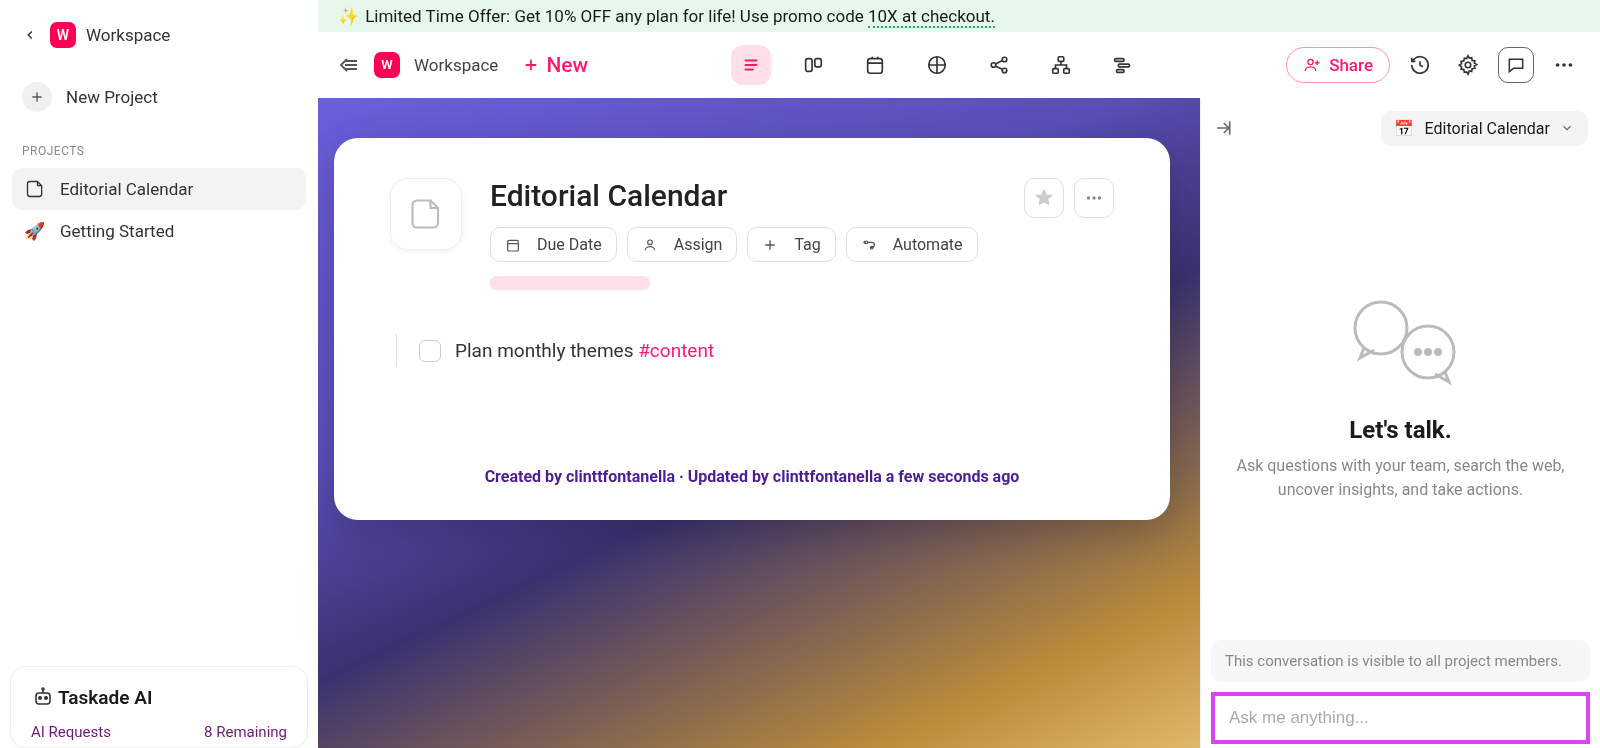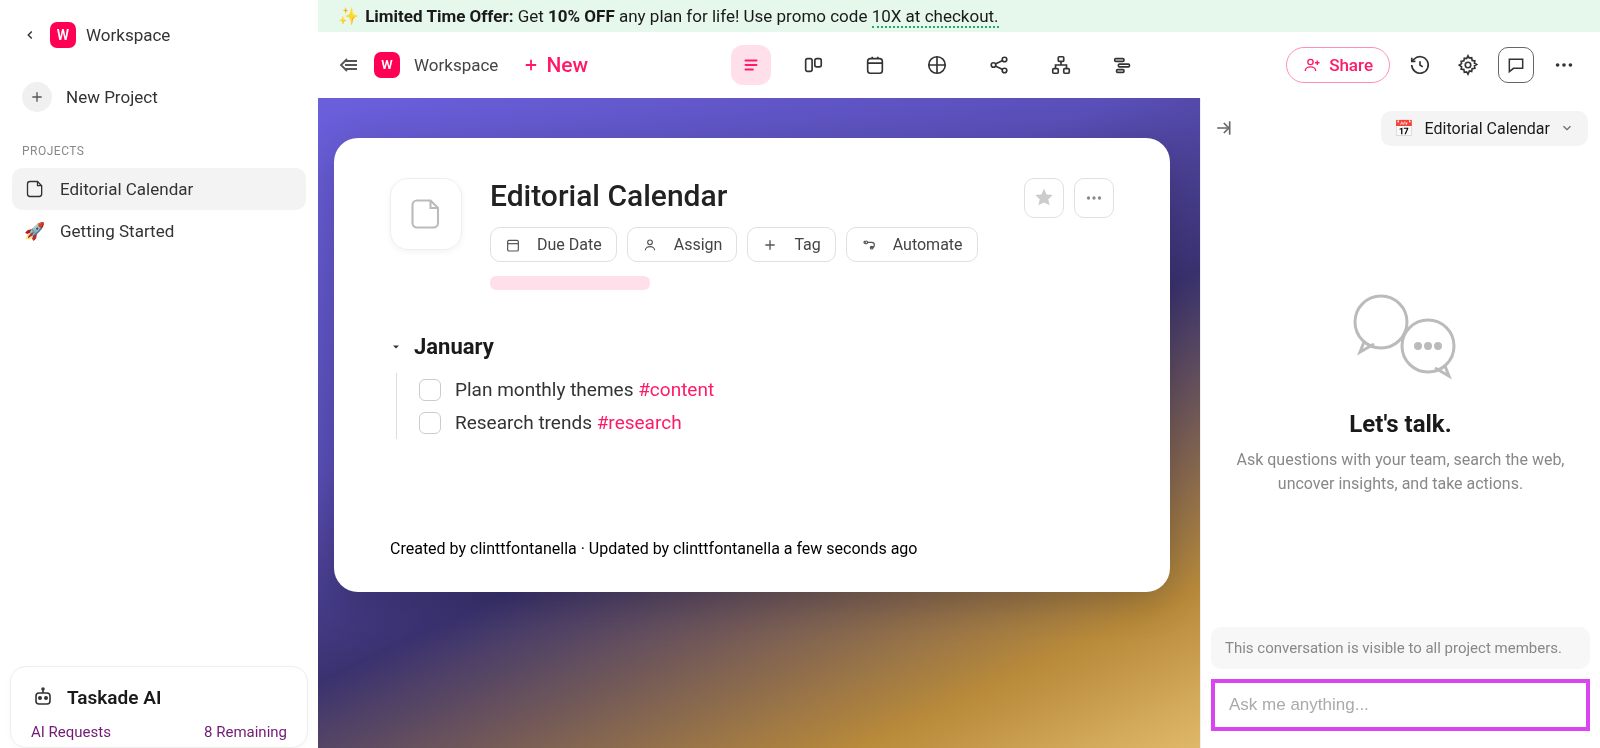--- a/index.html
+++ b/index.html
@@ -16,29 +16,29 @@
 .plus-pill { width: 30px; height: 30px; border-radius: 50%; background: #f0f0f0; display: flex; align-items: center; justify-content: center; color: #555; }
 .new-project span.label { font-size: 17px; color: #333; }
 
 .projects-label { font-size: 12px; letter-spacing: 0.5px; color: #888; padding: 0 10px 10px; }
 
 .project-item { display: flex; align-items: center; gap: 14px; padding: 10px 12px; border-radius: 10px; cursor: pointer; font-size: 17px; color: #333; }
 .project-item.active { background: #f3f3f3; }
 .project-icon { width: 22px; height: 22px; display: flex; align-items: center; justify-content: center; }
 
 .ai-card { position: absolute; left: 10px; bottom: 0; width: 298px; border: 1px solid #eee; border-radius: 16px; padding: 18px 20px 6px; background: #fff; box-shadow: 0 2px 6px rgba(0,0,0,0.03); }
-.ai-card-header { display: flex; align-items: center; gap: 12px; margin-bottom: 14px; }
+.ai-card-header { display: flex; align-items: center; gap: 3px; margin-bottom: 14px; }
 .ai-card-header .title { font-size: 19px; font-weight: 600; }
 .ai-stats { display: flex; justify-content: space-between; color: #701a75; font-size: 15px; }
 
 
 .main { position: absolute; left: 318px; top: 0; right: 0; height: 748px; display: flex; flex-direction: column; }
 
 .promo { background: #e6f7ec; padding: 6px 20px; font-size: 17px; display: flex; align-items: center; gap: 6px; }
-.promo .bold { font-weight: 700; }
+.promo .bold { font-weight: 400; }
 .promo .code { font-weight: 400; border-bottom: 2px dotted #2a6; }
 
 .topbar { display: flex; align-items: center; padding: 10px 18px; gap: 12px; border-bottom: 1px solid transparent; background: #fff; height: 66px; }
 .topbar-left { display: flex; align-items: center; gap: 14px; }
 .collapse-btn { cursor: pointer; color: #555; }
 .ws-mini { width: 26px; height: 26px; background: #ff0055; border-radius: 7px; display: flex; align-items: center; justify-content: center; color: #fff; font-weight: 600; font-size: 13px; }
 .breadcrumb-text { font-size: 17px; color: #444; }
 .new-btn { display: flex; align-items: center; gap: 6px; color: #ff1a66; font-size: 21px; font-weight: 500; cursor: pointer; margin-left: 10px; }
 
 .view-tabs { display: flex; align-items: center; gap: 22px; margin: 0 auto; }
@@ -67,33 +67,33 @@
 
 .outline { margin-top: 44px; }
 .group-row { display: flex; align-items: center; gap: 12px; margin-bottom: 14px; }
 .caret { color: #333; }
 .group-title { font-size: 22px; font-weight: 700; }
 .task-row { display: flex; align-items: center; gap: 14px; padding: 5px 0 5px 22px; border-left: 1.5px solid #ddd; margin-left: 6px; }
 .checkbox { width: 22px; height: 22px; border: 1.5px solid #ccc; border-radius: 6px; cursor: pointer; flex-shrink: 0; }
 .task-text { font-size: 19px; color: #333; }
 .tag-text { color: #ff1a66; }
 
-.card-footer { color: #000000; font-size: 16px; margin-top: 100px; }
+.card-footer { text-align: center; color: #4c1d95; font-size: 16px; margin-top: 100px; font-weight: bold; }
 
 
 .chat { width: 400px; border-left: 1px solid #eee; display: flex; flex-direction: column; background: #fff; }
 .chat-head { display: flex; align-items: center; padding: 10px 12px; gap: 8px; height: 60px; }
 .expand-in { cursor: pointer; color: #666; }
 .sp-flex { flex: 1; }
 .context-pill { display: flex; align-items: center; gap: 10px; background: #f4f4f4; border-radius: 10px; padding: 8px 14px; cursor: pointer; }
 .chat-body { flex: 1; display: flex; flex-direction: column; align-items: center; justify-content: center; text-align: center; padding: 0 8px; }
 .chat-icons { color: #bbb; margin-bottom: 30px; }
 .chat-title { font-size: 24px; font-weight: 700; margin-bottom: 10px; }
 .chat-sub { font-size: 16px; color: #888; line-height: 1.5; }
-.chat-footer { padding: 0 10px 17px; }
+.chat-footer { padding: 0 10px 4px; }
 .notice { background: #f7f7f7; border-radius: 10px; padding: 12px 14px; font-size: 15px; color: #888; margin-bottom: 10px; position: relative; }
 .ask-input-wrap { border: 4px solid #d946ef; border-radius: 0; padding: 12px 14px; }
 .ask-input { border: none; outline: none; width: 100%; font-size: 17px; color: #555; }
 .ask-input::placeholder { color: #aaa; }
 
 svg { display: block; }
 </style>
 </head>
 <body>
 
@@ -323,38 +323,24 @@
               <svg width="22" height="22" viewBox="0 0 24 24" fill="#888">
                   <circle cx="6" cy="12" r="1.8"></circle>
                   <circle cx="12" cy="12" r="1.8"></circle>
                   <circle cx="18" cy="12" r="1.8"></circle>
                 </svg>
             </div>
           </div>
         </div>
 
         <div class="outline">
-          <div class="group-row">
-            <span class="caret">
-              <svg width="12" height="12" viewBox="0 0 24 24" fill="#333">
-                  <path d="M6 9l6 6 6-6z"></path>
-                </svg>
-            </span>
-            <span class="group-title">January</span>
-          </div>
           <div class="task-row">
             <div class="checkbox"></div>
             <span class="task-text">
               <span>Plan monthly themes </span><span class="tag-text">#content</span>
-            </span>
-          </div>
-          <div class="task-row">
-            <div class="checkbox"></div>
-            <span class="task-text">
-              <span>Research trends </span><span class="tag-text">#research</span>
             </span>
           </div>
         </div>
 
         <div class="card-footer">Created by clinttfontanella · Updated by clinttfontanella a few seconds ago</div>
       </div>
     </div>
 
     <div class="chat">
       <div class="chat-head">

